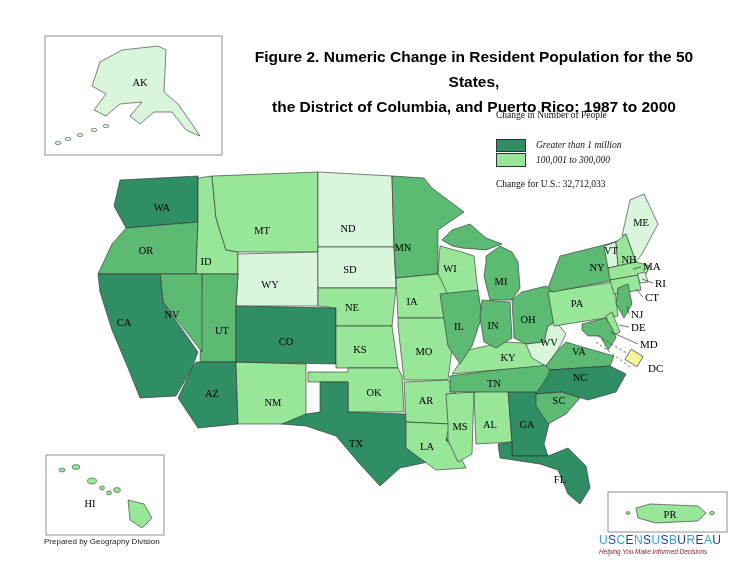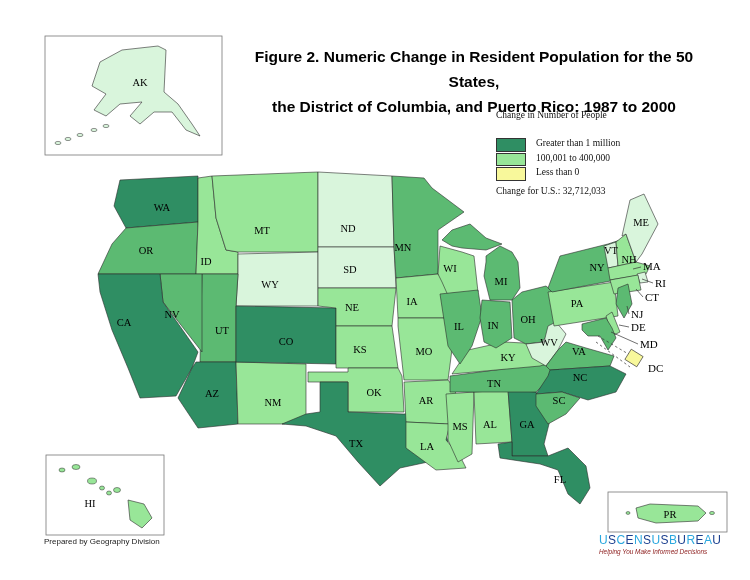--- a/index.html
+++ b/index.html
@@ -5,24 +5,24 @@
   html,body{margin:0;padding:0;background:#ffffff;}
   #page{position:relative;width:740px;height:580px;background:#ffffff;overflow:hidden;
         font-family:"Liberation Sans",sans-serif;}
   #map-svg{position:absolute;left:0;top:0;width:750px;height:580px;}
   #title{position:absolute;left:228px;top:44px;width:492px;text-align:center;
          font-family:"Liberation Sans",sans-serif;font-weight:bold;font-size:15.5px;
          color:#000;line-height:25px;}
   #legend{position:absolute;left:496px;top:110px;font-family:"Liberation Serif","DejaVu Serif",serif;
           font-size:9.5px;color:#111;}
   #legend .lg-title{margin-bottom:18px;}
-  #legend .lg-row{display:flex;align-items:flex-start;height:14.6px;}
+  #legend .lg-row{display:flex;align-items:center;height:14.6px;font-style:italic;}
   #legend .lg-sw{width:30px;height:13.5px;border:0.5px solid #333;box-sizing:border-box;flex:0 0 auto;}
   #legend .lg-label{margin-left:10px;white-space:nowrap;}
-  #legend .lg-summary{margin-top:4px;}
+  #legend .lg-summary{margin-top:12px;}
   #footer-credit{position:absolute;left:44px;top:537px;font-size:8px;color:#222;
                  font-family:"Liberation Sans",sans-serif;text-align:right;}
   #logo{position:absolute;left:599px;top:534px;width:140px;}
   #logo .wordmark{font-family:"Liberation Sans",sans-serif;font-weight:normal;font-size:12px;
                   letter-spacing:0.4px;line-height:13px;}
   #logo .tagline{font-family:"Liberation Sans",sans-serif;font-style:italic;font-size:6.4px;
                  margin-top:1px;}
   .st-label{font-family:"Liberation Serif","DejaVu Serif",serif;font-size:10.5px;fill:#000;}
   .co-label{font-family:"Liberation Serif","DejaVu Serif",serif;font-size:11px;fill:#000;}
 </style>
@@ -170,25 +170,21 @@
 
   <div id="legend">
     <div class="lg-title">Change in Number of People</div>
     <div id="legend-rows">
         <div class="lg-row">
           <div class="lg-sw" style="background: rgb(47, 142, 99);"></div>
           <div class="lg-label">Greater than 1 million</div>
         </div>
         <div class="lg-row">
           <div class="lg-sw" style="background: rgb(152, 230, 152);"></div>
-          <div class="lg-label">100,001 to 400,000</div>
-        </div>
-        <div class="lg-row">
-          <div class="lg-sw" style="background: rgb(248, 248, 155);"></div>
-          <div class="lg-label">Less than 0</div>
+          <div class="lg-label">100,001 to 300,000</div>
         </div>
       </div>
     <div class="lg-summary" style="color: rgb(17, 17, 17);">Change for U.S.: 32,712,033</div>
   </div>
 
   <div id="footer-credit">Prepared by Geography Division</div>
 
   <div id="logo">
     <div class="wordmark" id="logo-wordmark"><span style="color: rgb(43, 168, 223);">U</span><span style="color: rgb(27, 63, 143);">S</span><span style="color: rgb(43, 168, 223);">C</span><span style="color: rgb(27, 63, 143);">E</span><span style="color: rgb(43, 168, 223);">N</span><span style="color: rgb(27, 63, 143);">S</span><span style="color: rgb(43, 168, 223);">U</span><span style="color: rgb(27, 63, 143);">S</span><span style="color: rgb(43, 168, 223);">B</span><span style="color: rgb(27, 63, 143);">U</span><span style="color: rgb(43, 168, 223);">R</span><span style="color: rgb(27, 63, 143);">E</span><span style="color: rgb(43, 168, 223);">A</span><span style="color: rgb(27, 63, 143);">U</span></div>
     <div class="tagline" style="color: rgb(139, 26, 26);">Helping You Make Informed Decisions</div>

